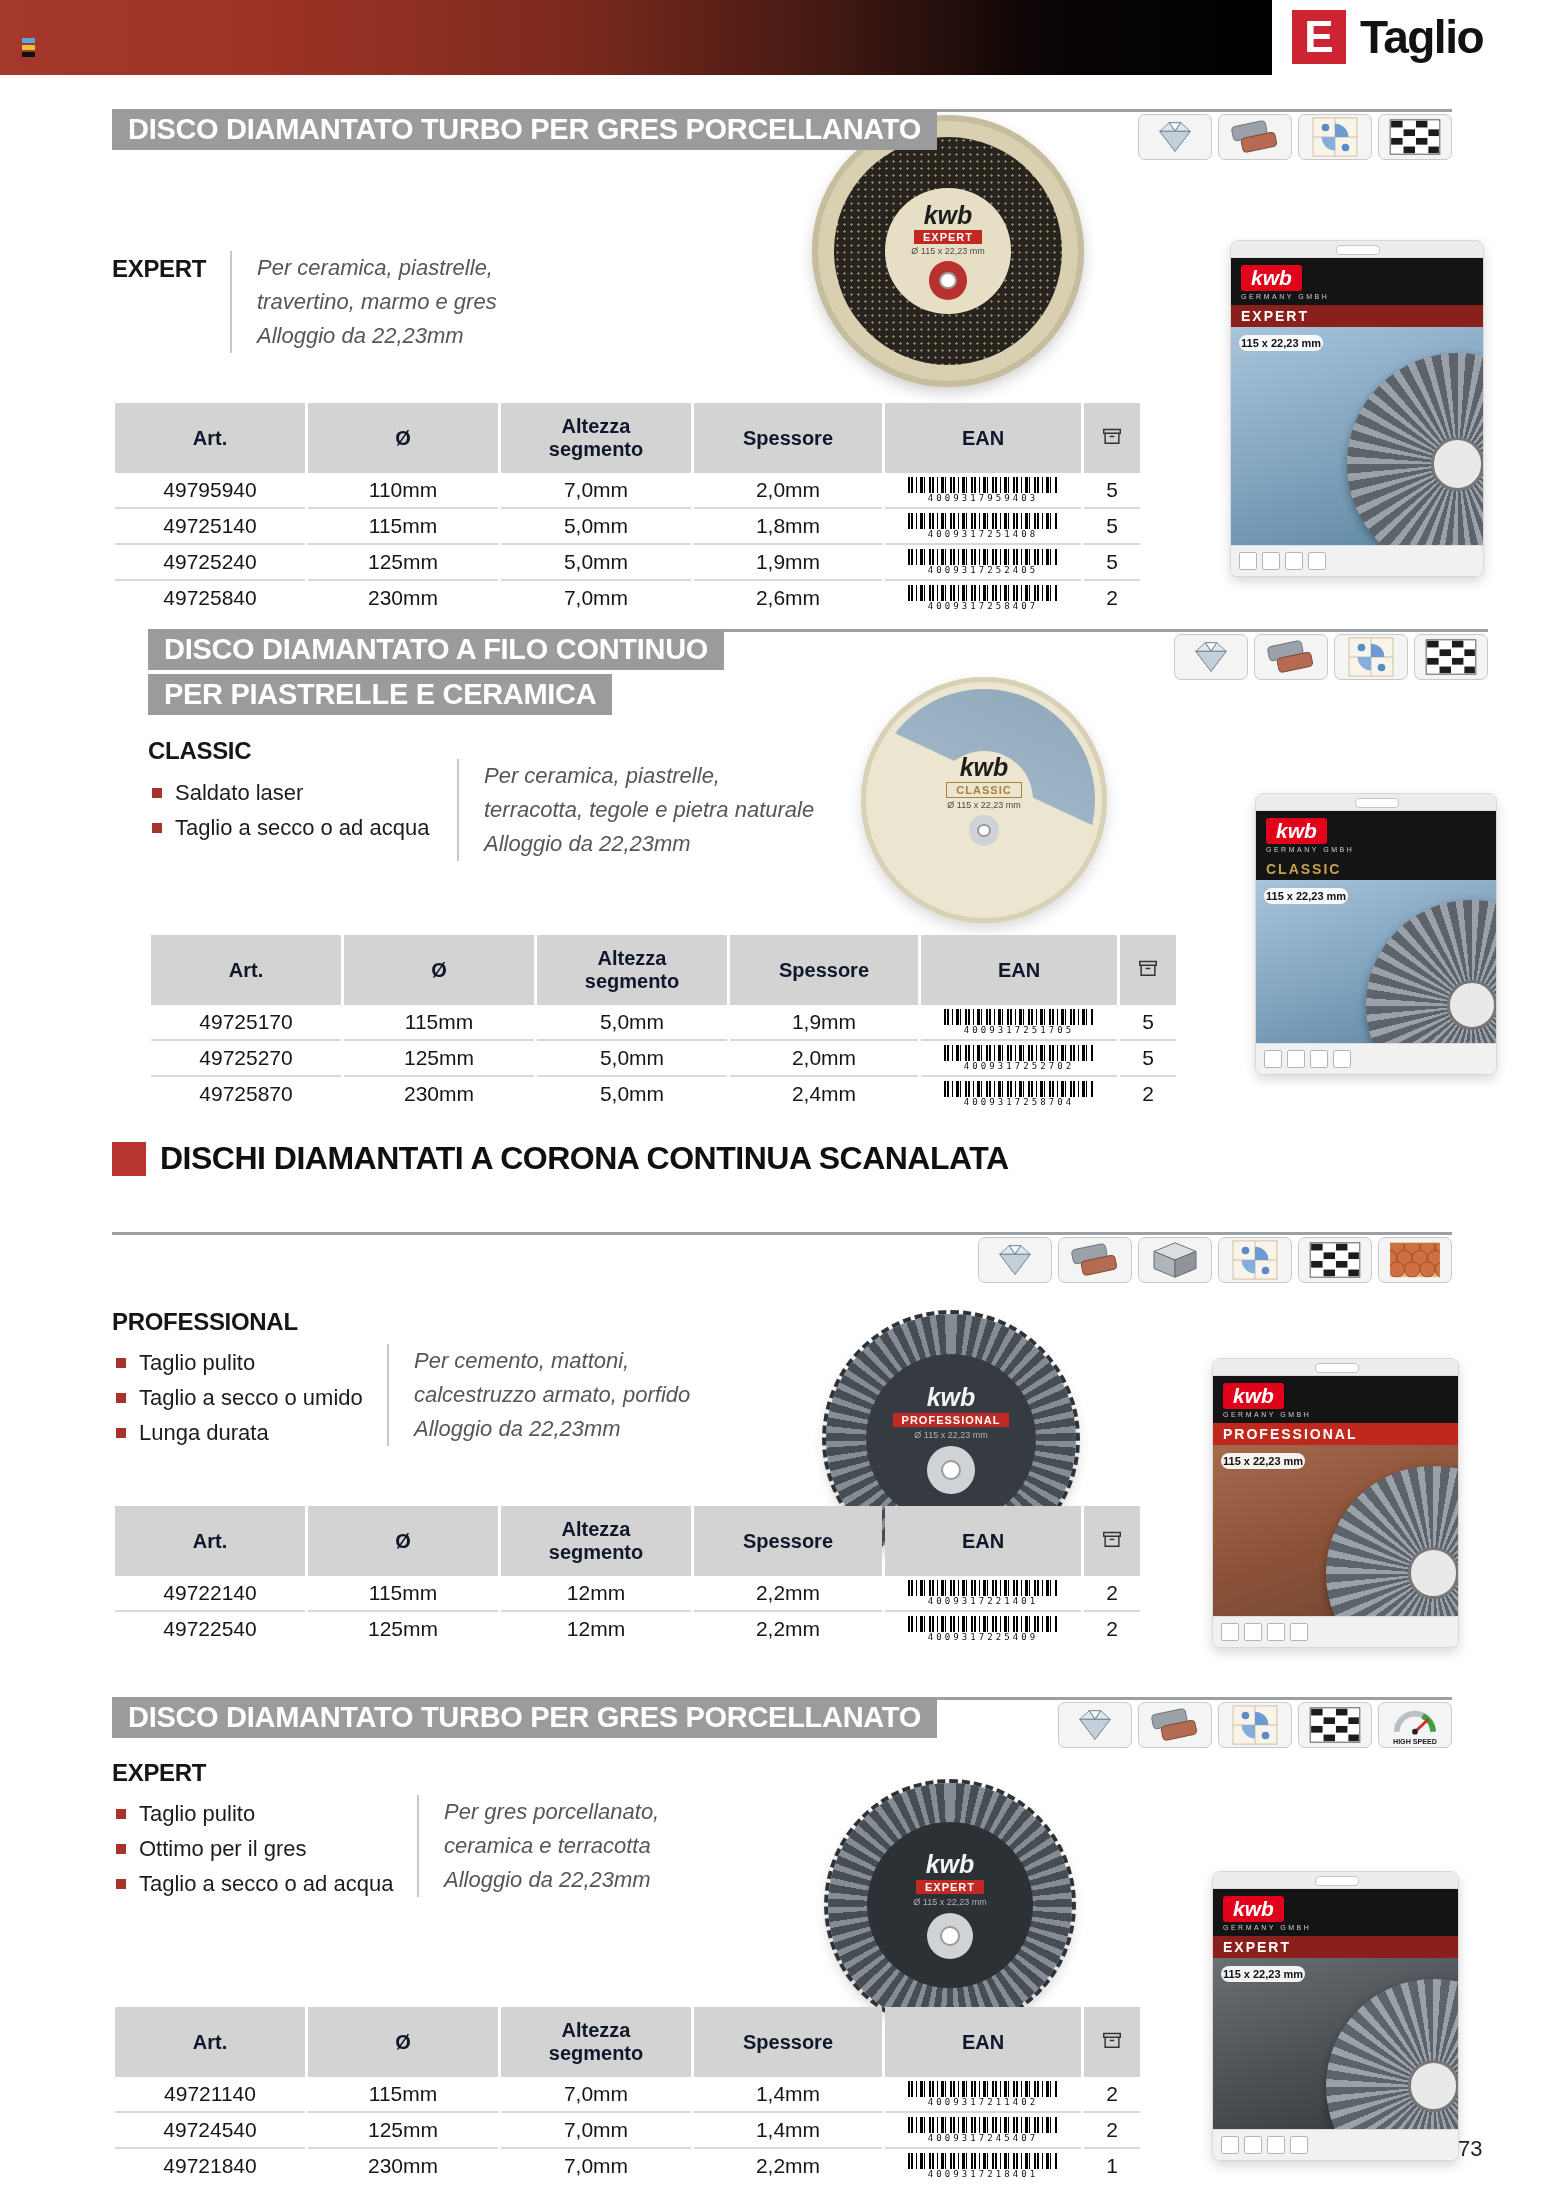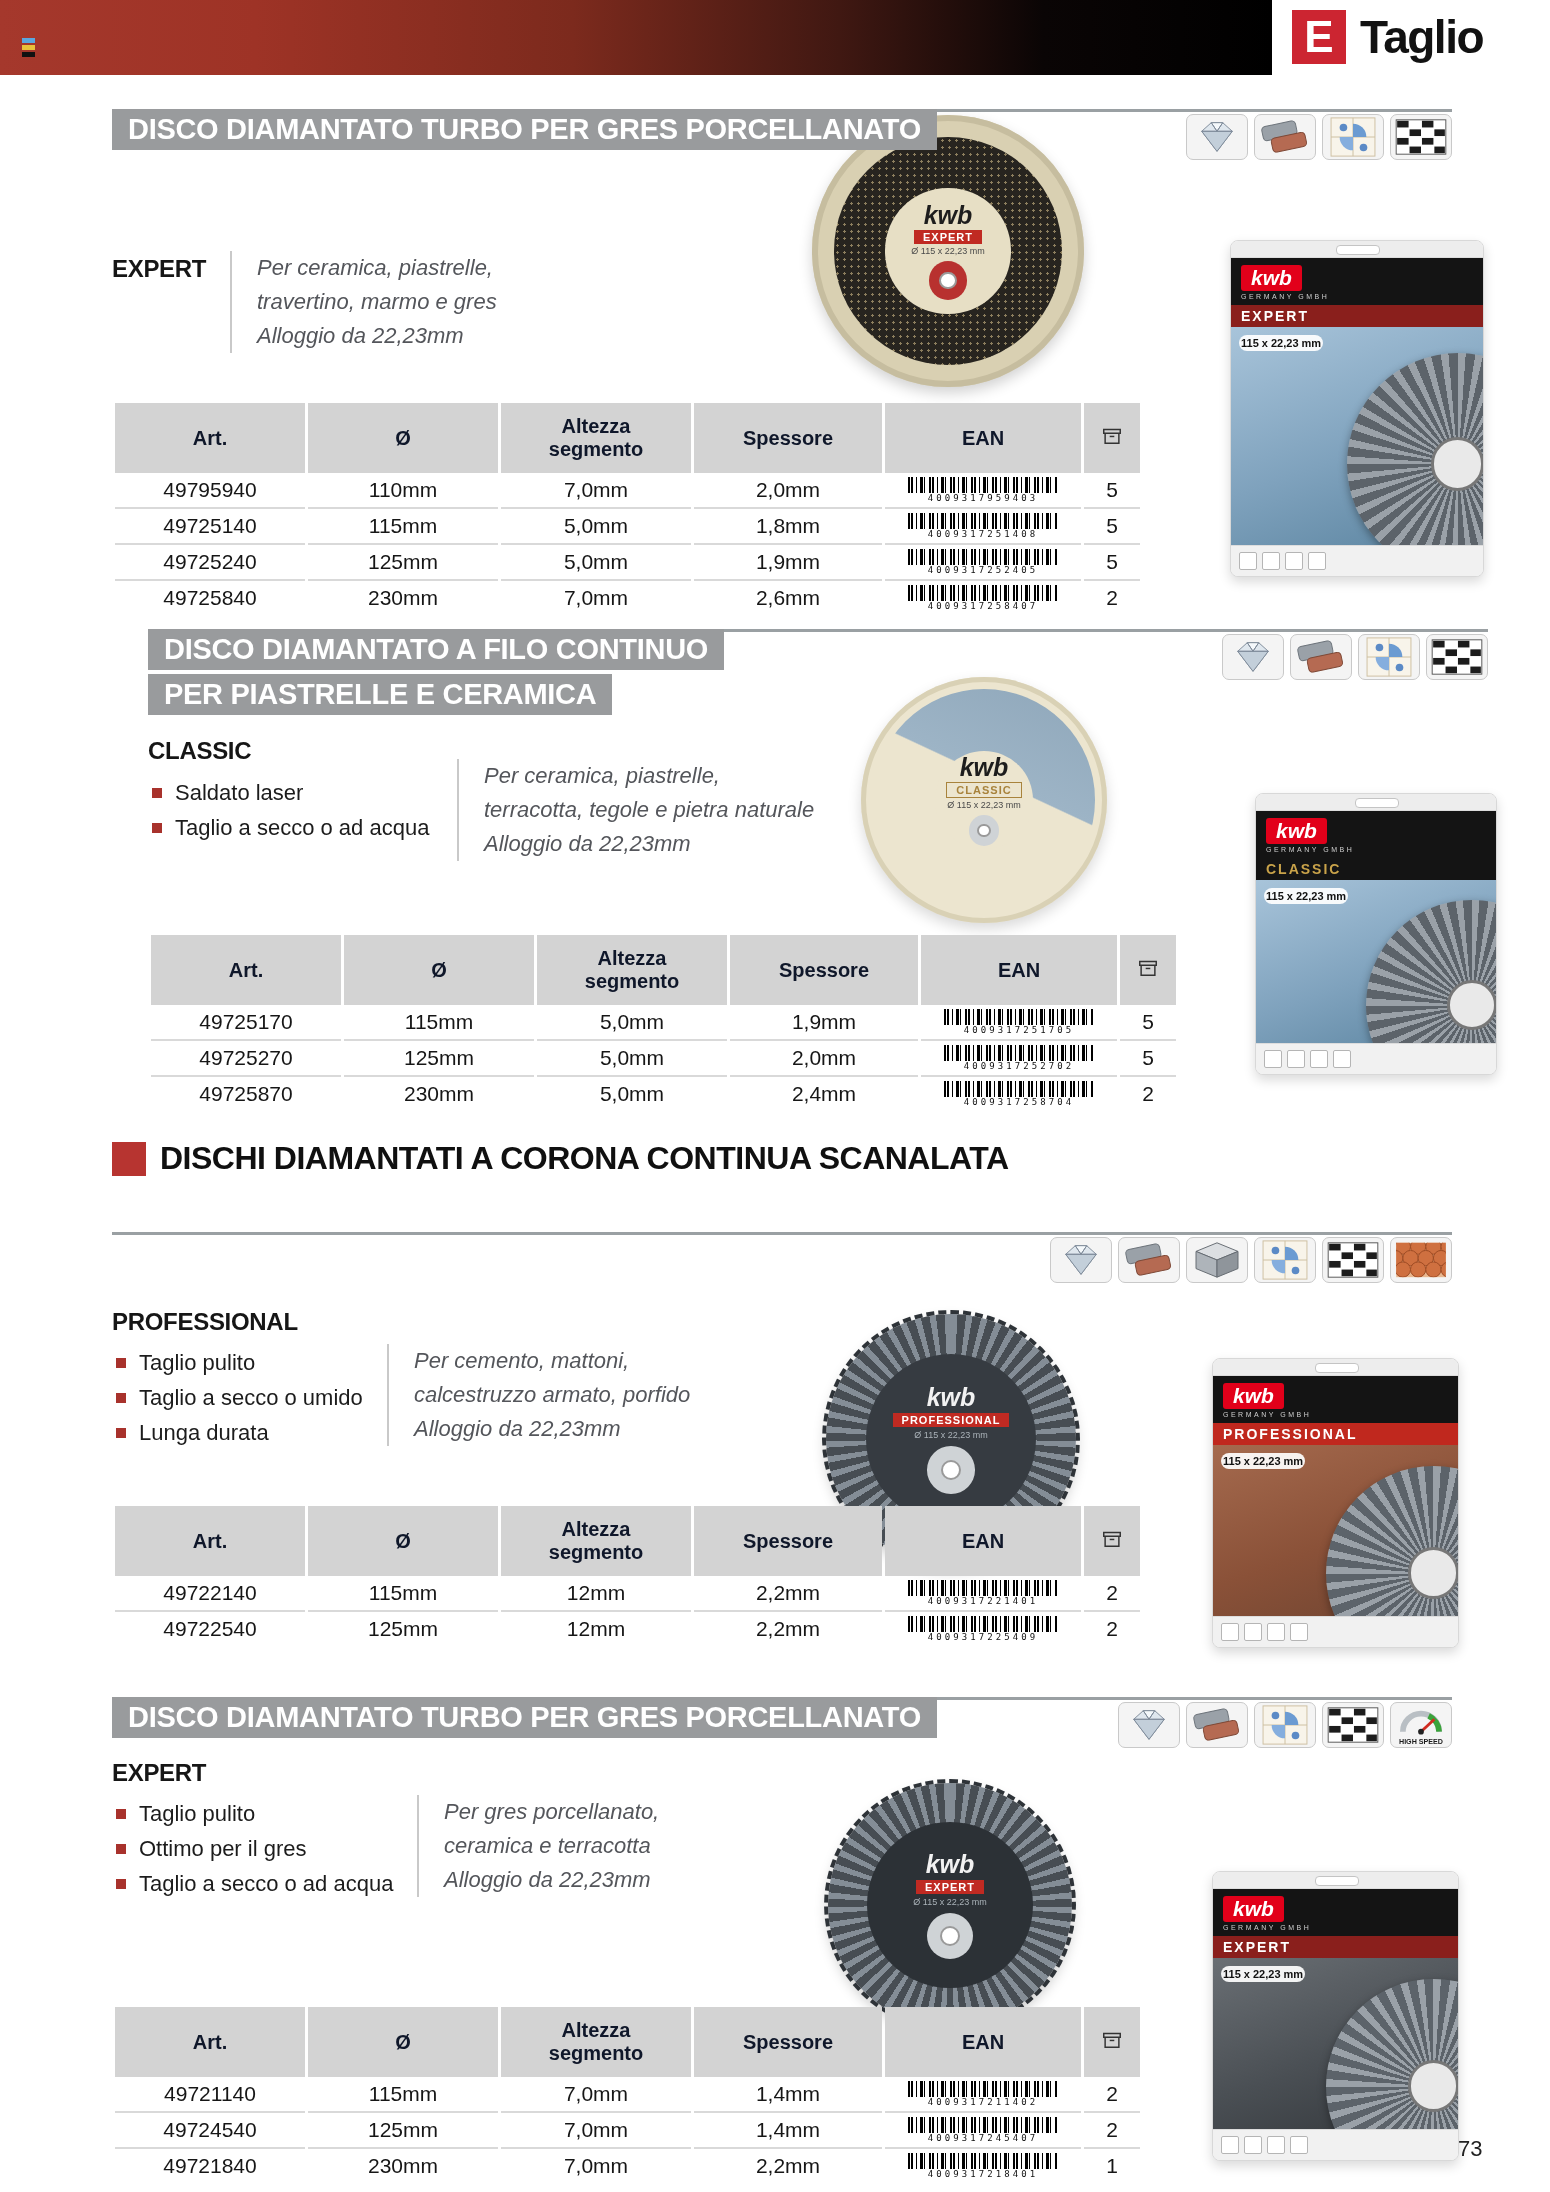--- a/index.html
+++ b/index.html
@@ -18,21 +18,21 @@
     display:flex;align-items:center;justify-content:center;}
   .logo-text{font-size:46px;font-weight:bold;color:#121212;letter-spacing:-1.5px;margin-left:14px;line-height:54px;}
 
   
   .section{position:absolute;left:112px;width:1340px;}
   .header-line{position:absolute;top:4px;left:0;width:1340px;height:3px;background:#9aa0a3;}
   .title-wrap{position:absolute;top:4px;left:0;display:flex;flex-direction:column;align-items:flex-start;gap:4px;z-index:2;}
   .title-bar{background:#999b9d;color:#fff;font-weight:bold;font-size:29px;line-height:41px;height:41px;
     padding:0 16px;letter-spacing:-.3px;white-space:nowrap;}
   .icons-row{position:absolute;top:9px;right:0;display:flex;gap:6px;z-index:2;}
-  .app-icon{width:62px;height:46px;background:#f4f4f4;border:1px solid #c9c9c9;border-radius:7px;
+  .app-icon{width:74px;height:46px;background:#f4f4f4;border:1px solid #c9c9c9;border-radius:7px;
     display:flex;align-items:center;justify-content:center;overflow:hidden;box-sizing:border-box;}
 
   .grade{position:absolute;font-size:24px;font-weight:bold;color:#161616;letter-spacing:-.3px;}
   .bullets{position:absolute;}
   .bullet-row{display:flex;align-items:center;gap:13px;font-size:22px;color:#1c1c1c;margin-bottom:9px;height:26px;}
   .bullet-square{width:10px;height:10px;background:#a8322c;flex:0 0 auto;}
   .desc{position:absolute;font-style:italic;color:#54565b;font-size:22px;line-height:34px;
     border-left:2px solid #c9c9c9;padding-left:25px;}
 
   

